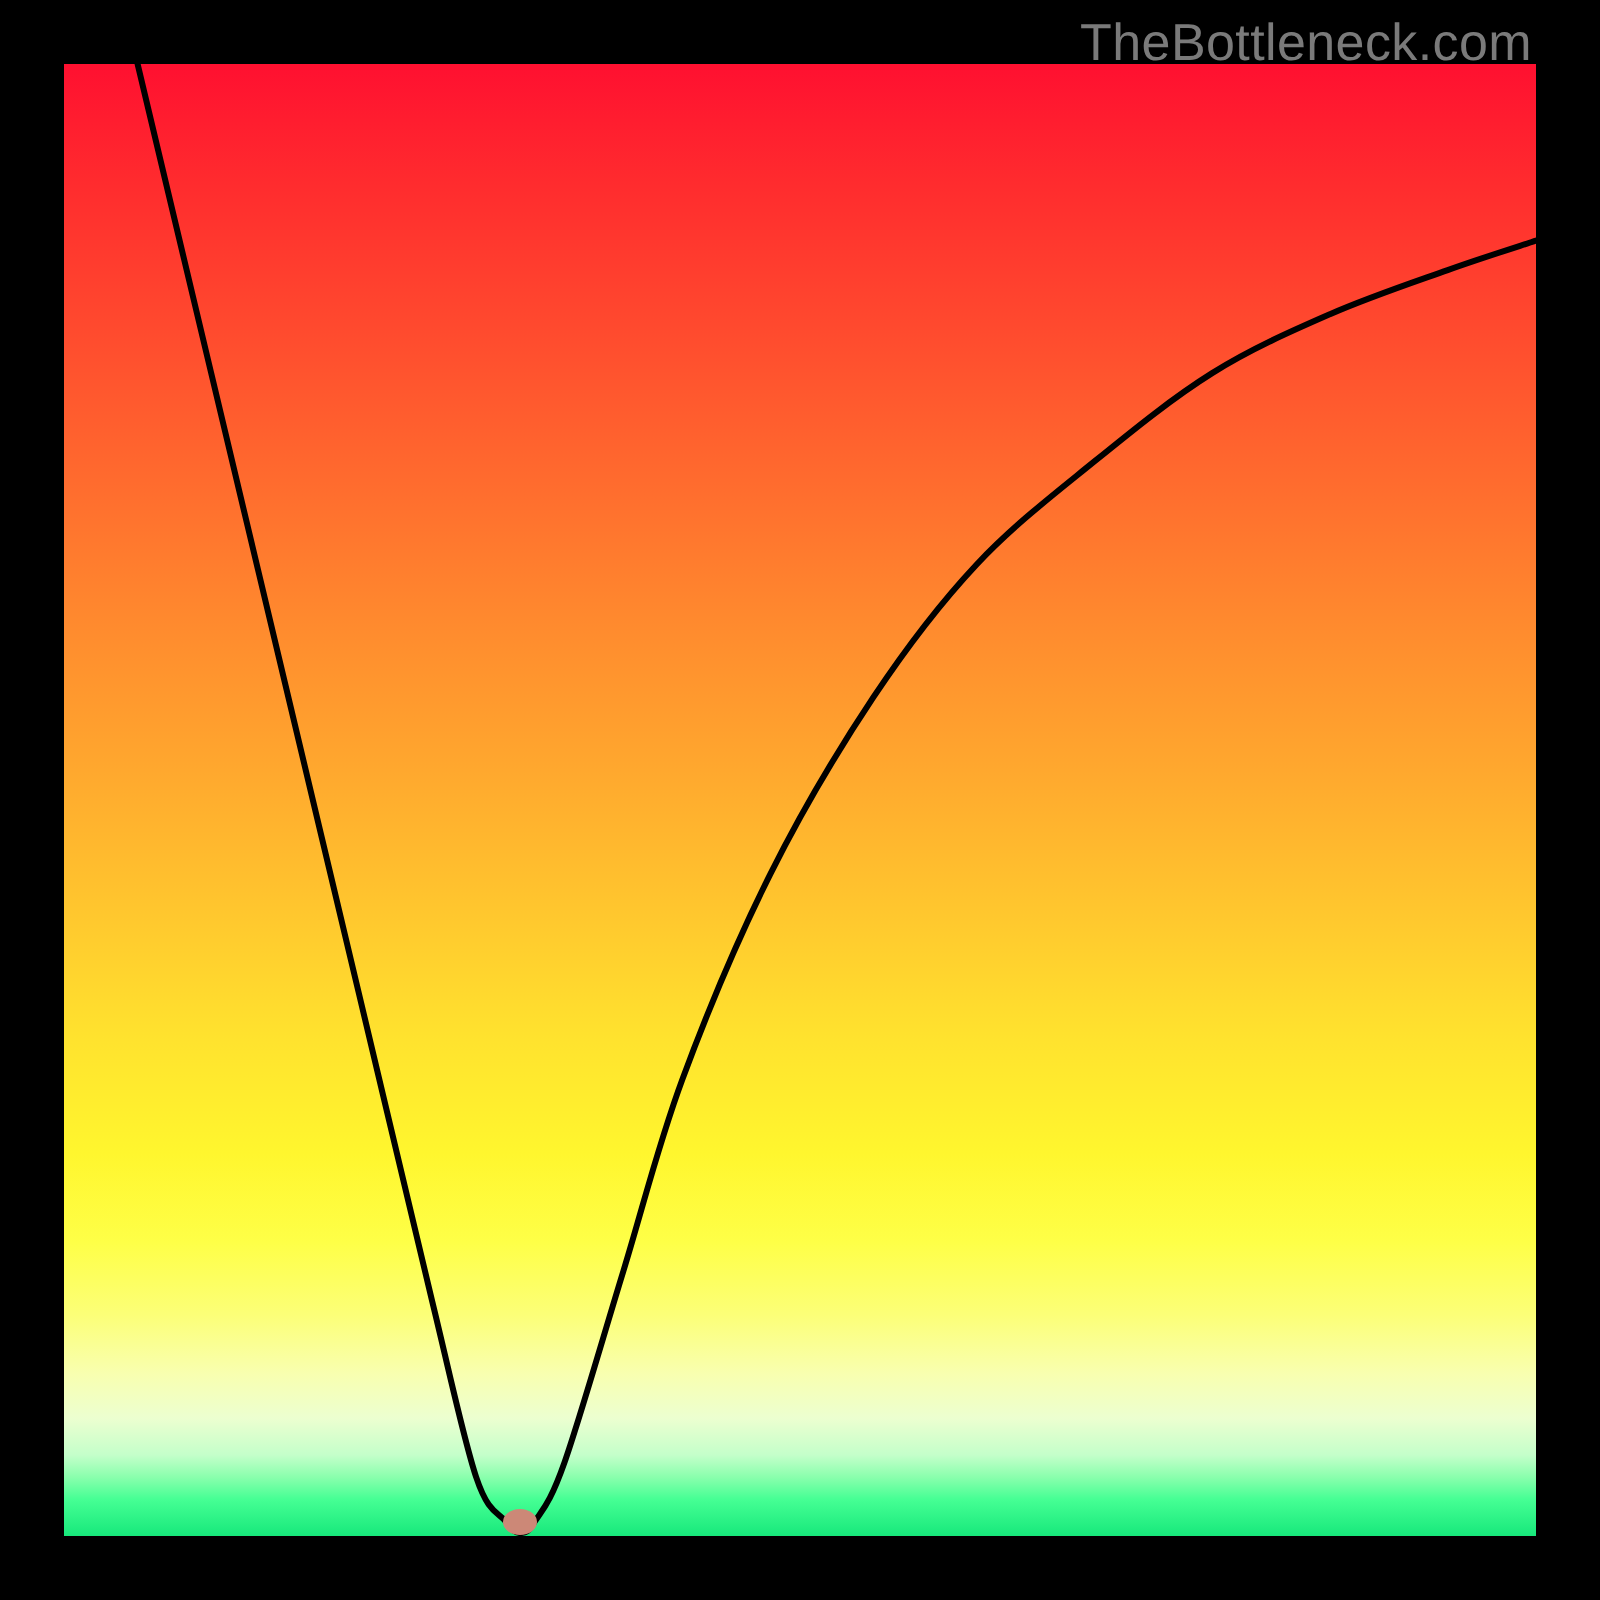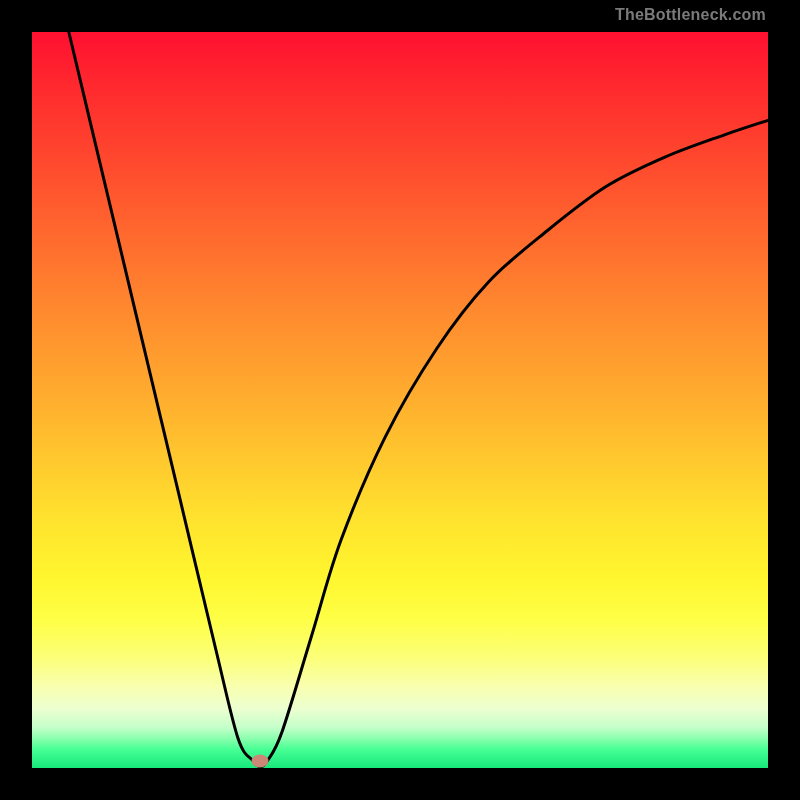--- a/index.html
+++ b/index.html
@@ -49,22 +49,22 @@
       #8affad 96%,
       #46ff94 97.5%,
       #17e87b 100%
     );
   }
   .attribution {
     position: absolute;
     top: 6px;
     right: 34px;
     color: #7a7a7a;
-    font-size: 16px;
-    font-weight: 700;
+    font-size: 26px;
+    font-weight: 400;
     letter-spacing: 0.2px;
   }
   svg.curve {
     position: absolute;
     inset: 0;
     width: 100%;
     height: 100%;
   }
   .marker {
     position: absolute;

